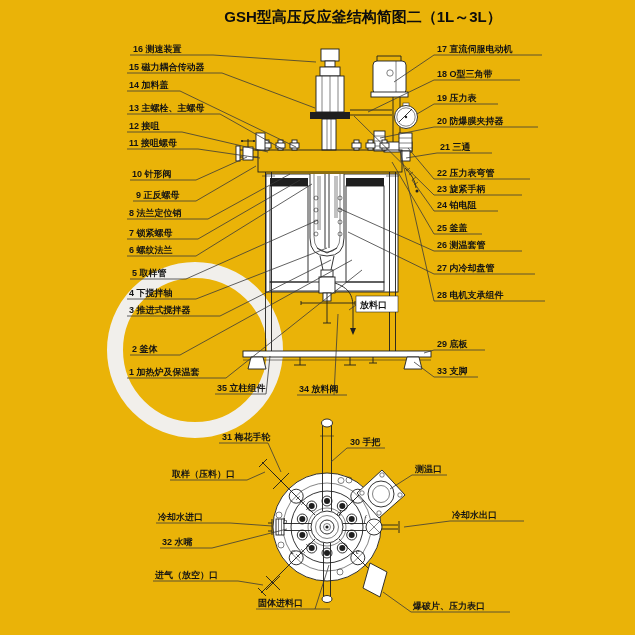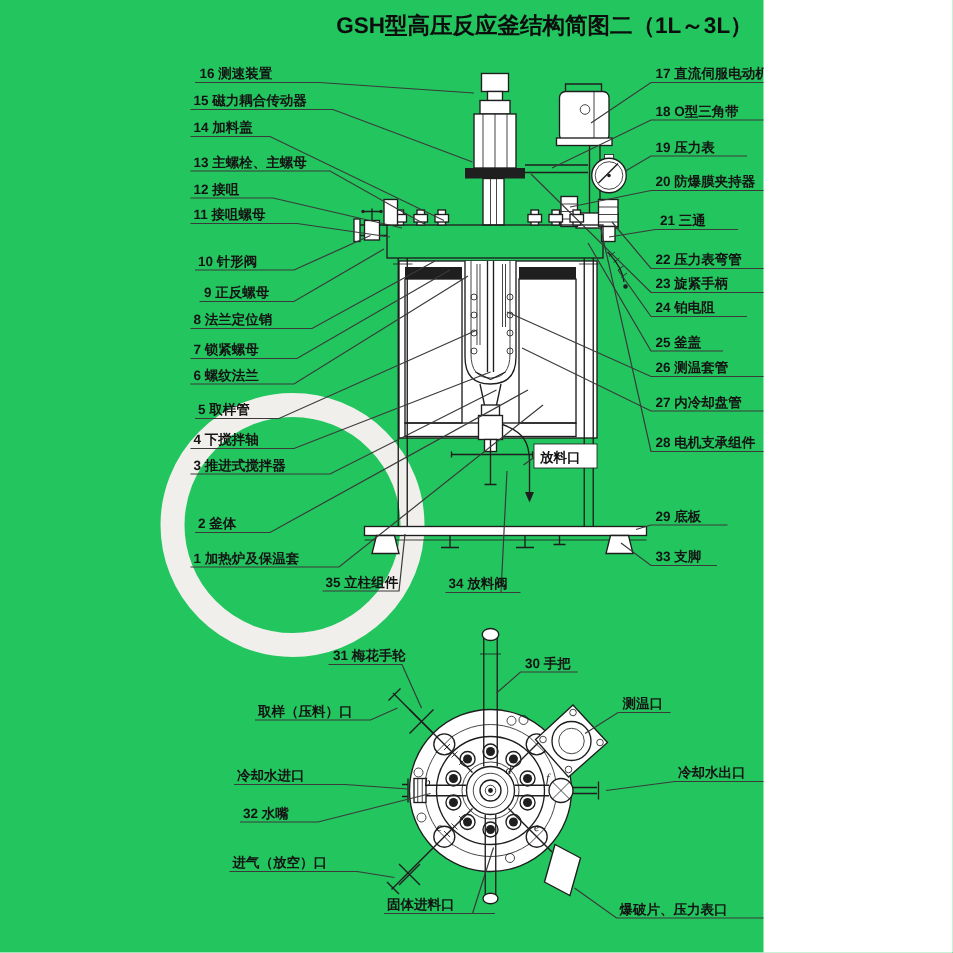--- a/index.html
+++ b/index.html
@@ -1,16 +1,16 @@
 <!DOCTYPE html>
 <html><head>
 <meta charset="utf-8">
 <style>
   html,body{margin:0;padding:0;background:#ffffff;}
-  .page{position:relative;width:509px;height:635px;background:#22c55e;overflow:hidden;
+  .page{position:relative;width:635px;height:635px;background:#eab308;overflow:hidden;
         font-family:"Liberation Sans",sans-serif;}
   svg{position:absolute;left:0;top:0;}
   .ln{stroke:#1e1e1e;stroke-width:0.9;fill:none;}
   .thin{stroke:#1e1e1e;stroke-width:0.55;fill:none;}
   .ldr{stroke:#3a3a3a;stroke-width:0.8;fill:none;}
   .dark{fill:#1f1f1f;stroke:none;}
   .wfill{fill:#ffffff;}
   .lbl{font:700 9px "Liberation Sans",sans-serif;fill:#141414;}
   .ttl{font:700 15px "Liberation Sans",sans-serif;fill:#0d0d0d;}
   .ltr{font:italic 8px "Liberation Serif",serif;fill:#141414;}

